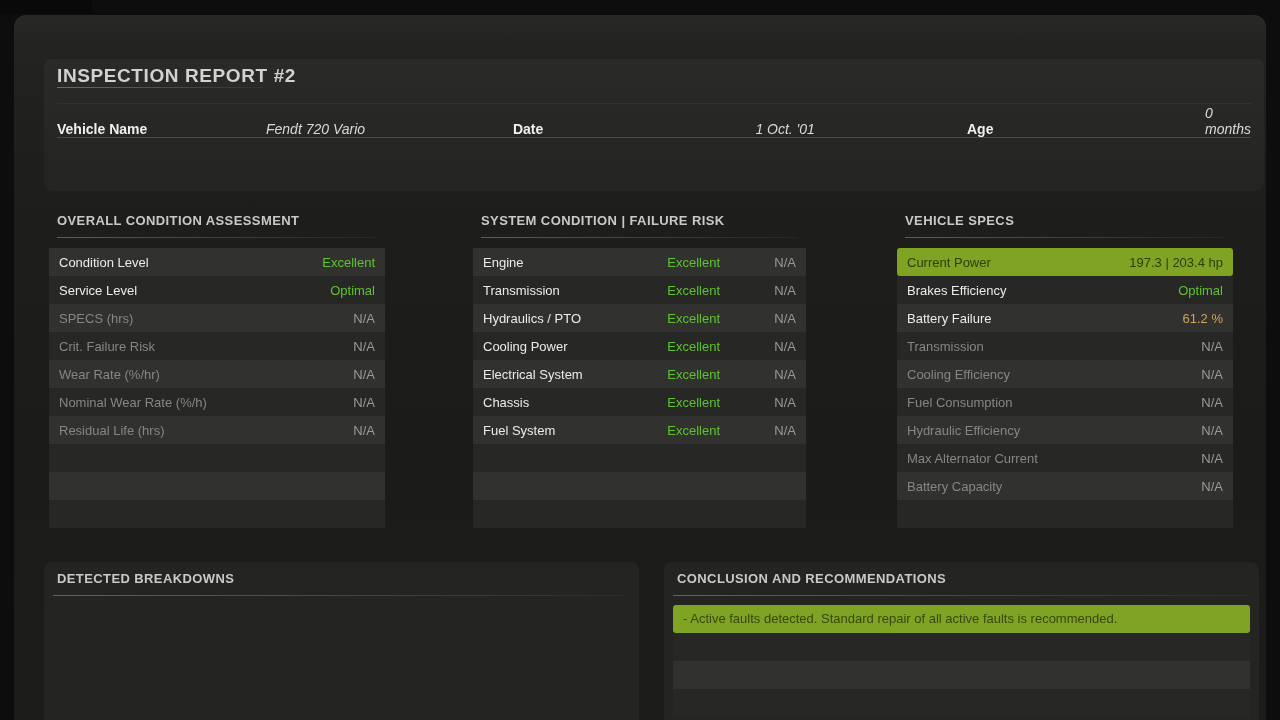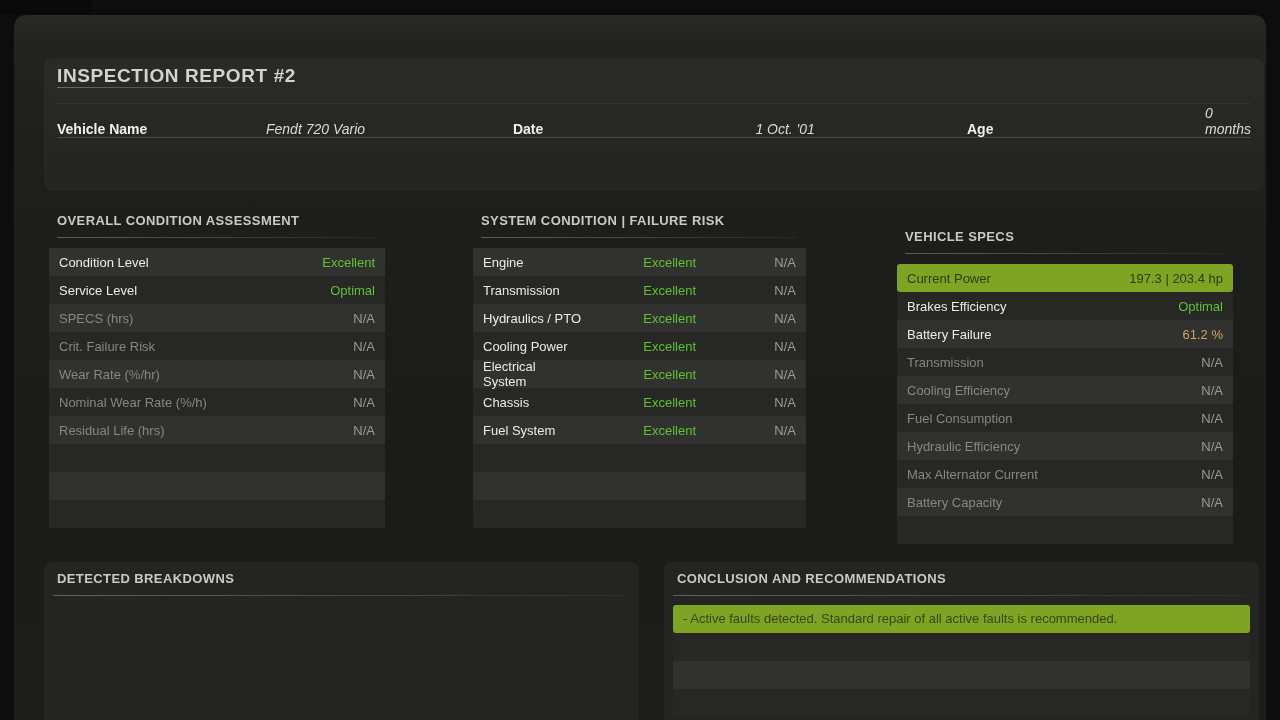--- a/index.html
+++ b/index.html
@@ -24,27 +24,27 @@
   .info-row { display:flex; align-items:flex-end; height:35px; font-size:14px;gap:44px; }
   .info-row:first-child { border-bottom:1px solid #4a4a48; border-top:1px solid rgba(255,255,255,.05); }
   .ilab { font-weight:700; color:#f0f0f0; }
   .ival { color:#d9d9d9;font-style:italic; }
   .cw1{width:187px}.cw2{width:230px}.cw3{width:225px}.cw4{width:190px}.cw5{width:220px}.cw6{flex:1}
 
   
   .panel { position:absolute; top:198px; }
   #p-overall { left:35px; width:336px; }
   #p-systems { left:459px; width:333px; }
-  #p-specs   { left:883px; width:336px;margin-top:16px; }
+  #p-specs   { left:883px; width:336px; }
   .ptitle { font-size:13px; font-weight:700; color:#c9c9c9; letter-spacing:.4px; line-height:16px; }
   .panel .ptitle { padding-left:8px; }
   .rule { height:1px; background:linear-gradient(to right,rgba(255,255,255,.28),rgba(255,255,255,.04)); }
   .panel .rule { margin:8px 8px 0 8px; }
   .panel .rows { margin-top:10px; }
-  .prow { height:28px; display:flex; align-items:center; padding:0 10px; font-size:13px;gap:24px; }
+  .prow { height:28px; display:flex; align-items:center; padding:0 10px; font-size:13px; }
   .prow.light { background:#31312f; }
   .prow.dark  { background:#272726; }
   .prow.hl { background:#7fa423; border-radius:3px; }
   .lab { color:#ebebeb; }
   .lab.dim { color:#868686; }
   .val { margin-left:auto; text-align:right; }
   .val.na { color:#9a9a9a; }
   .c-good { color:#5ec32f; }
   .c-warn { color:#cda55d; }
   .prow.hl .lab, .prow.hl .val { color:#2e3d0e; }

